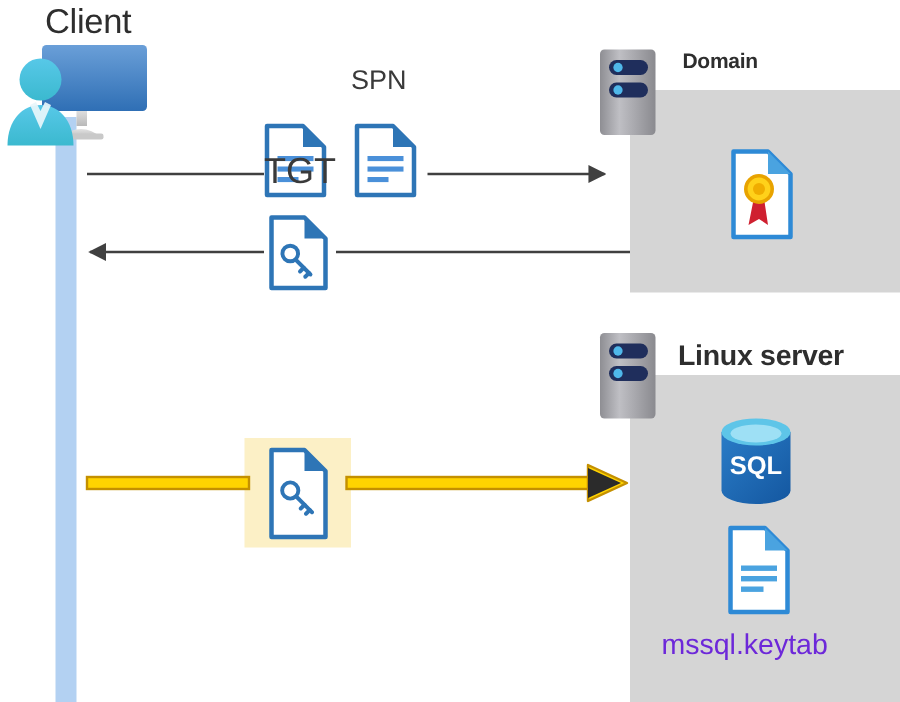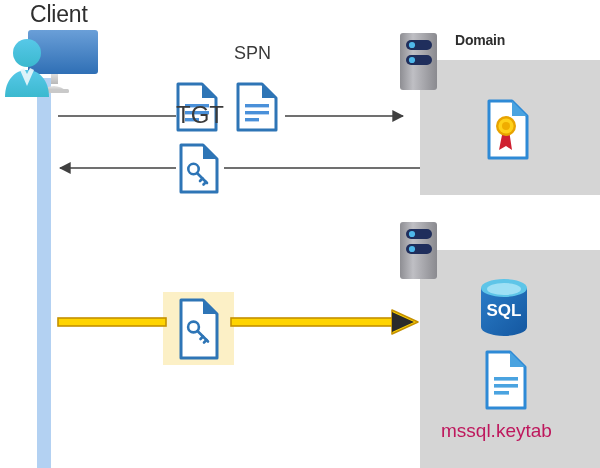--- a/index.html
+++ b/index.html
@@ -48,21 +48,21 @@
   .label-linux {
     left: 452px; top: 227px;
     font-size: 19px;
     font-weight: bold;
     letter-spacing: -0.2px;
   }
   .label-keytab {
     left: 441px; top: 420px;
     font-size: 19px;
     font-weight: normal;
-    color: #be185d;
+    color: #6d28d9;
   }
   .label-tgt {
     left: 176px; top: 57px;
     font-size: 24px;
     color: #3a3a3a;
     margin-top: 45px;
   }
   .label-spn {
     left: 234px; top: 43px;
     font-size: 18px;
@@ -250,20 +250,21 @@
       <rect x="494" y="391" width="15" height="3.6" fill="#4aa3e0"></rect>
     </g>
   </svg>
 
   <div class="label label-client">Client</div>
 
   <div class="label label-dc">
     <div>Domain</div>
   </div>
 
+  <div class="label label-linux">Linux server</div>
 
   <div class="label label-keytab">mssql.keytab</div>
 
   <div class="label label-tgt">TGT</div>
 
   <div class="label label-spn">SPN</div>
 
 </div>
 
 </body></html>

